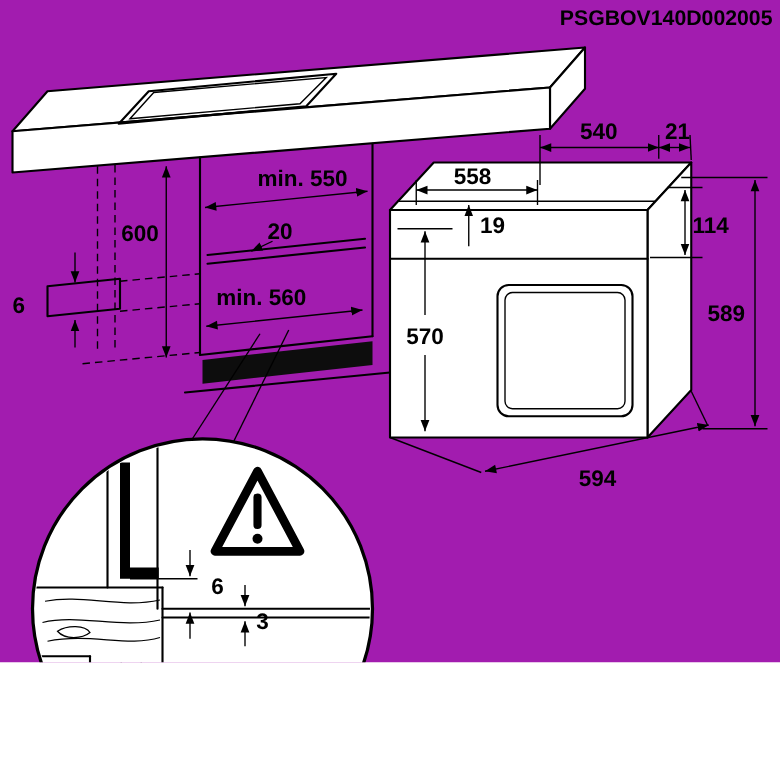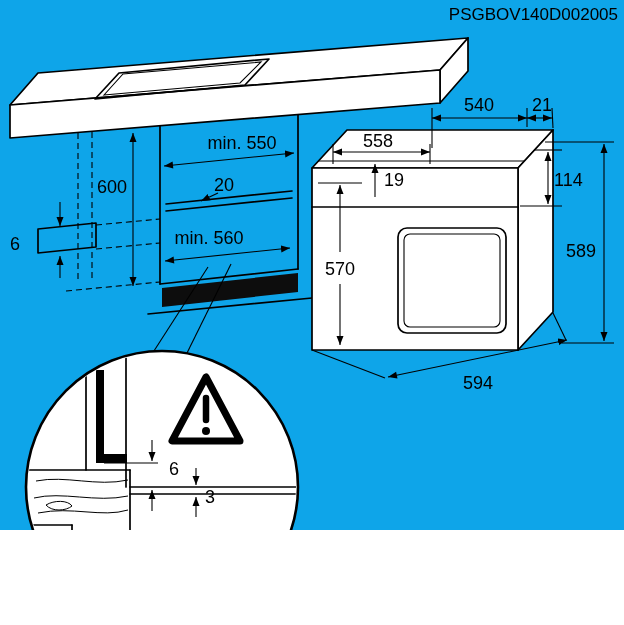--- a/index.html
+++ b/index.html
@@ -1,16 +1,16 @@
 <!DOCTYPE html>
 <html><head>
 <meta charset="utf-8">
 <style>
   html,body{margin:0;padding:0;background:#fff;}
-  #canvas{position:relative;width:624px;height:530px;background:#0ea5e9;overflow:hidden;}
+  #canvas{position:relative;width:624px;height:530px;background:#a21caf;overflow:hidden;font-weight:bold;}
   svg text{font-family:"Liberation Sans", sans-serif;}
   .dtxt{font-size:18px;fill:#000;}
   .model{font-size:17px;fill:#000;}
   .ol{stroke:#000;stroke-width:1.7;fill:none;stroke-linejoin:round;stroke-linecap:round;}
   .olw{stroke:#000;stroke-width:1.7;fill:#fff;stroke-linejoin:round;}
   .thin{stroke:#000;stroke-width:1.1;fill:none;}
   .dim{stroke:#000;stroke-width:1.1;fill:none;}
   .dash{stroke:#000;stroke-width:1.1;fill:none;stroke-dasharray:6 4;}
   .grain{stroke:#000;stroke-width:1;fill:none;}
 </style>

